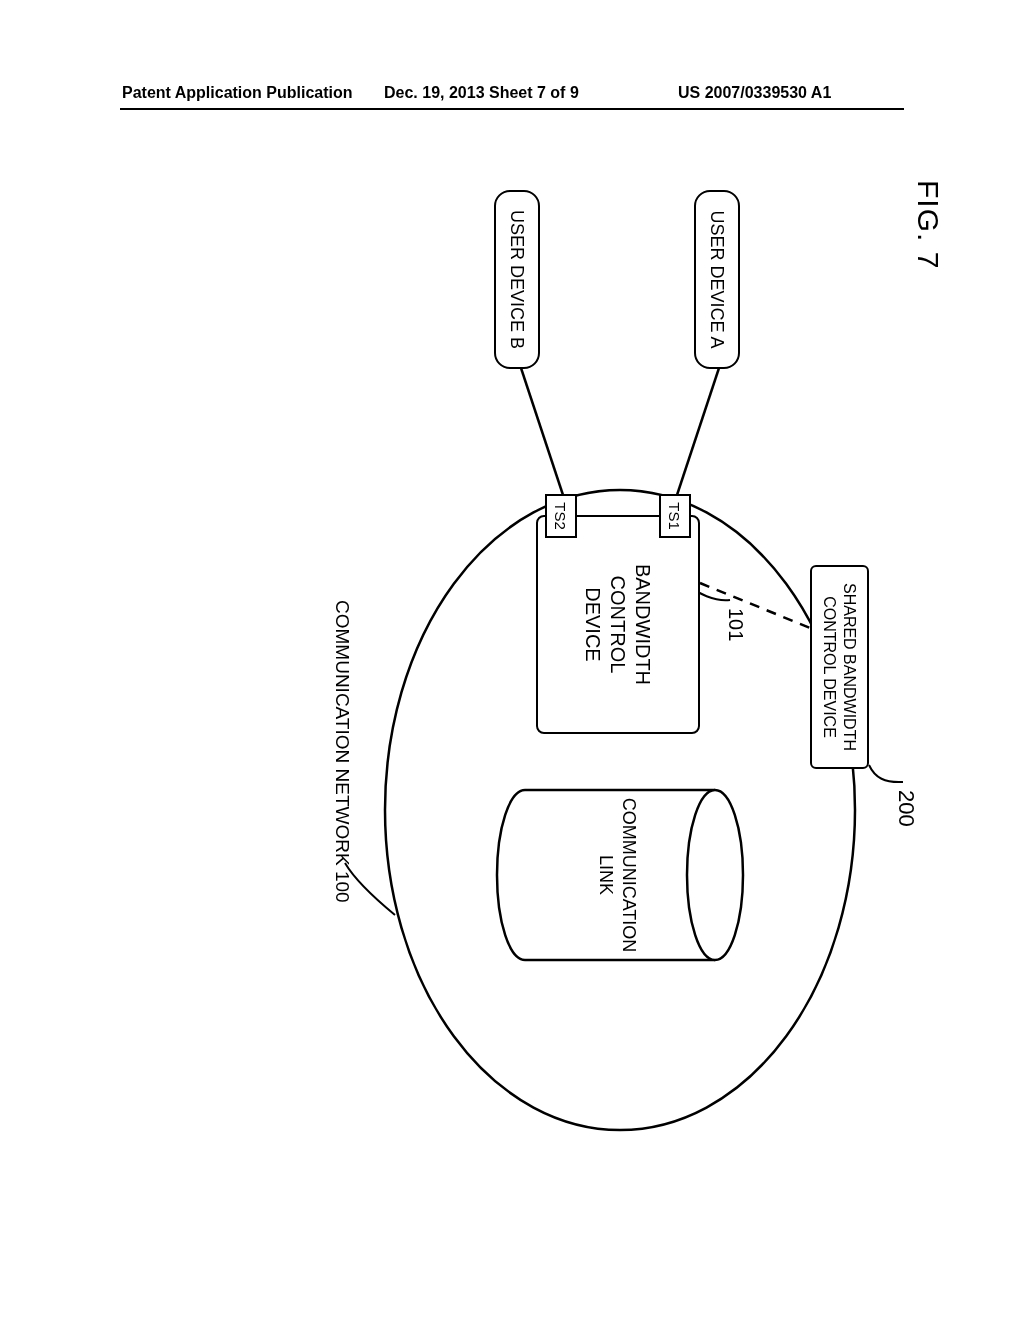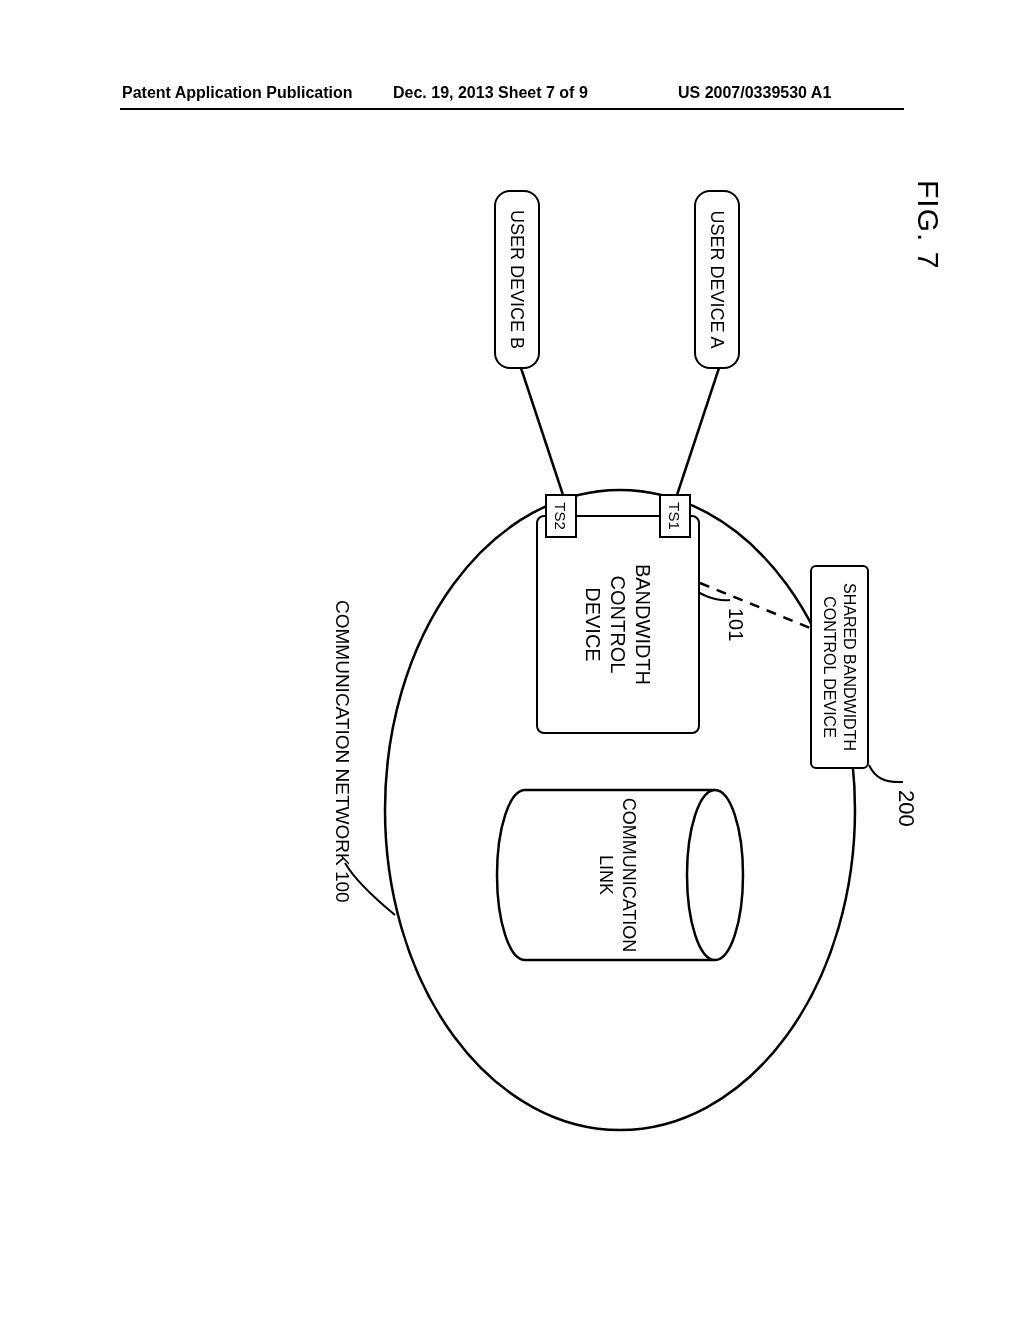--- a/index.html
+++ b/index.html
@@ -30,21 +30,21 @@
     width: 784px;
     border-top: 2px solid #000;
   }
   .header-left, .header-center, .header-right {
     position: absolute;
     top: 0;
     font-size: 16px;
     font-weight: bold;
   }
   .header-left  { left: 122px; }
-  .header-center{ left: 393px; text-align: right; }
+  .header-center{ left: 384px; text-align: right; }
   .header-right { left: 678px; }
 
   .figure {
     position: absolute;
     left: 85px;
     top: 170px;
     width: 860px;
     height: 980px;
     transform: rotate(90deg);
     transform-origin: 430px 430px;

